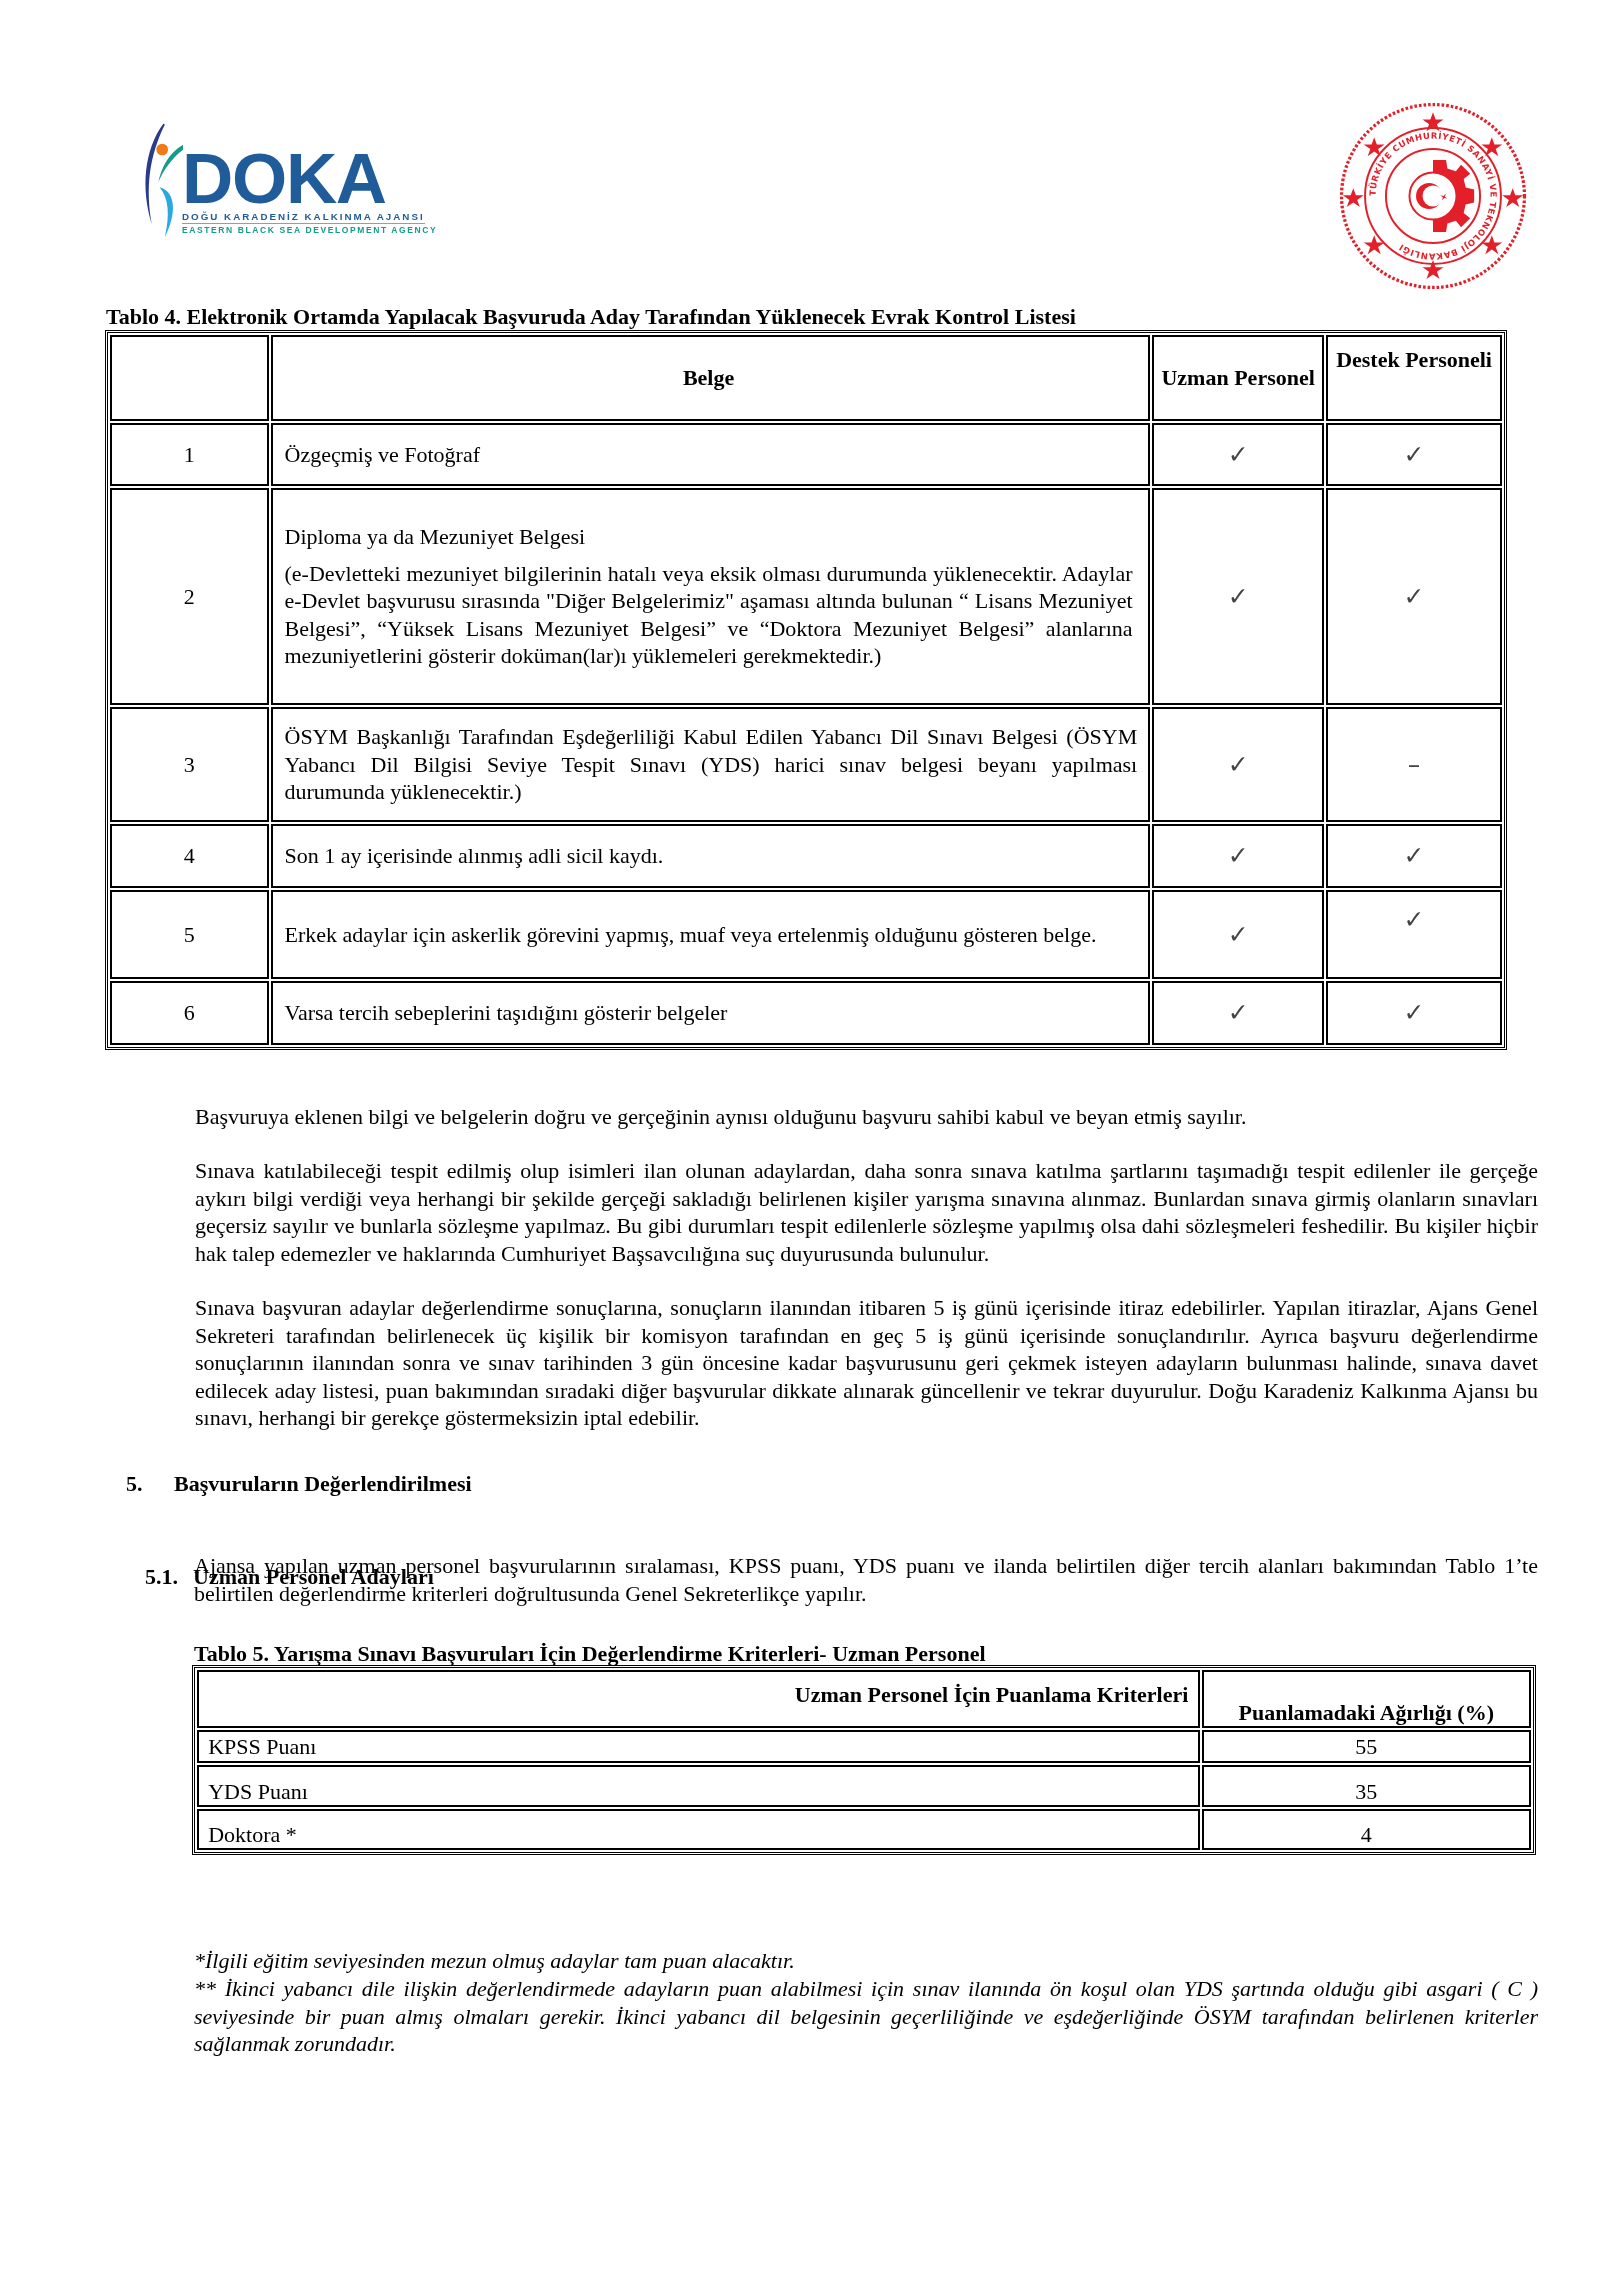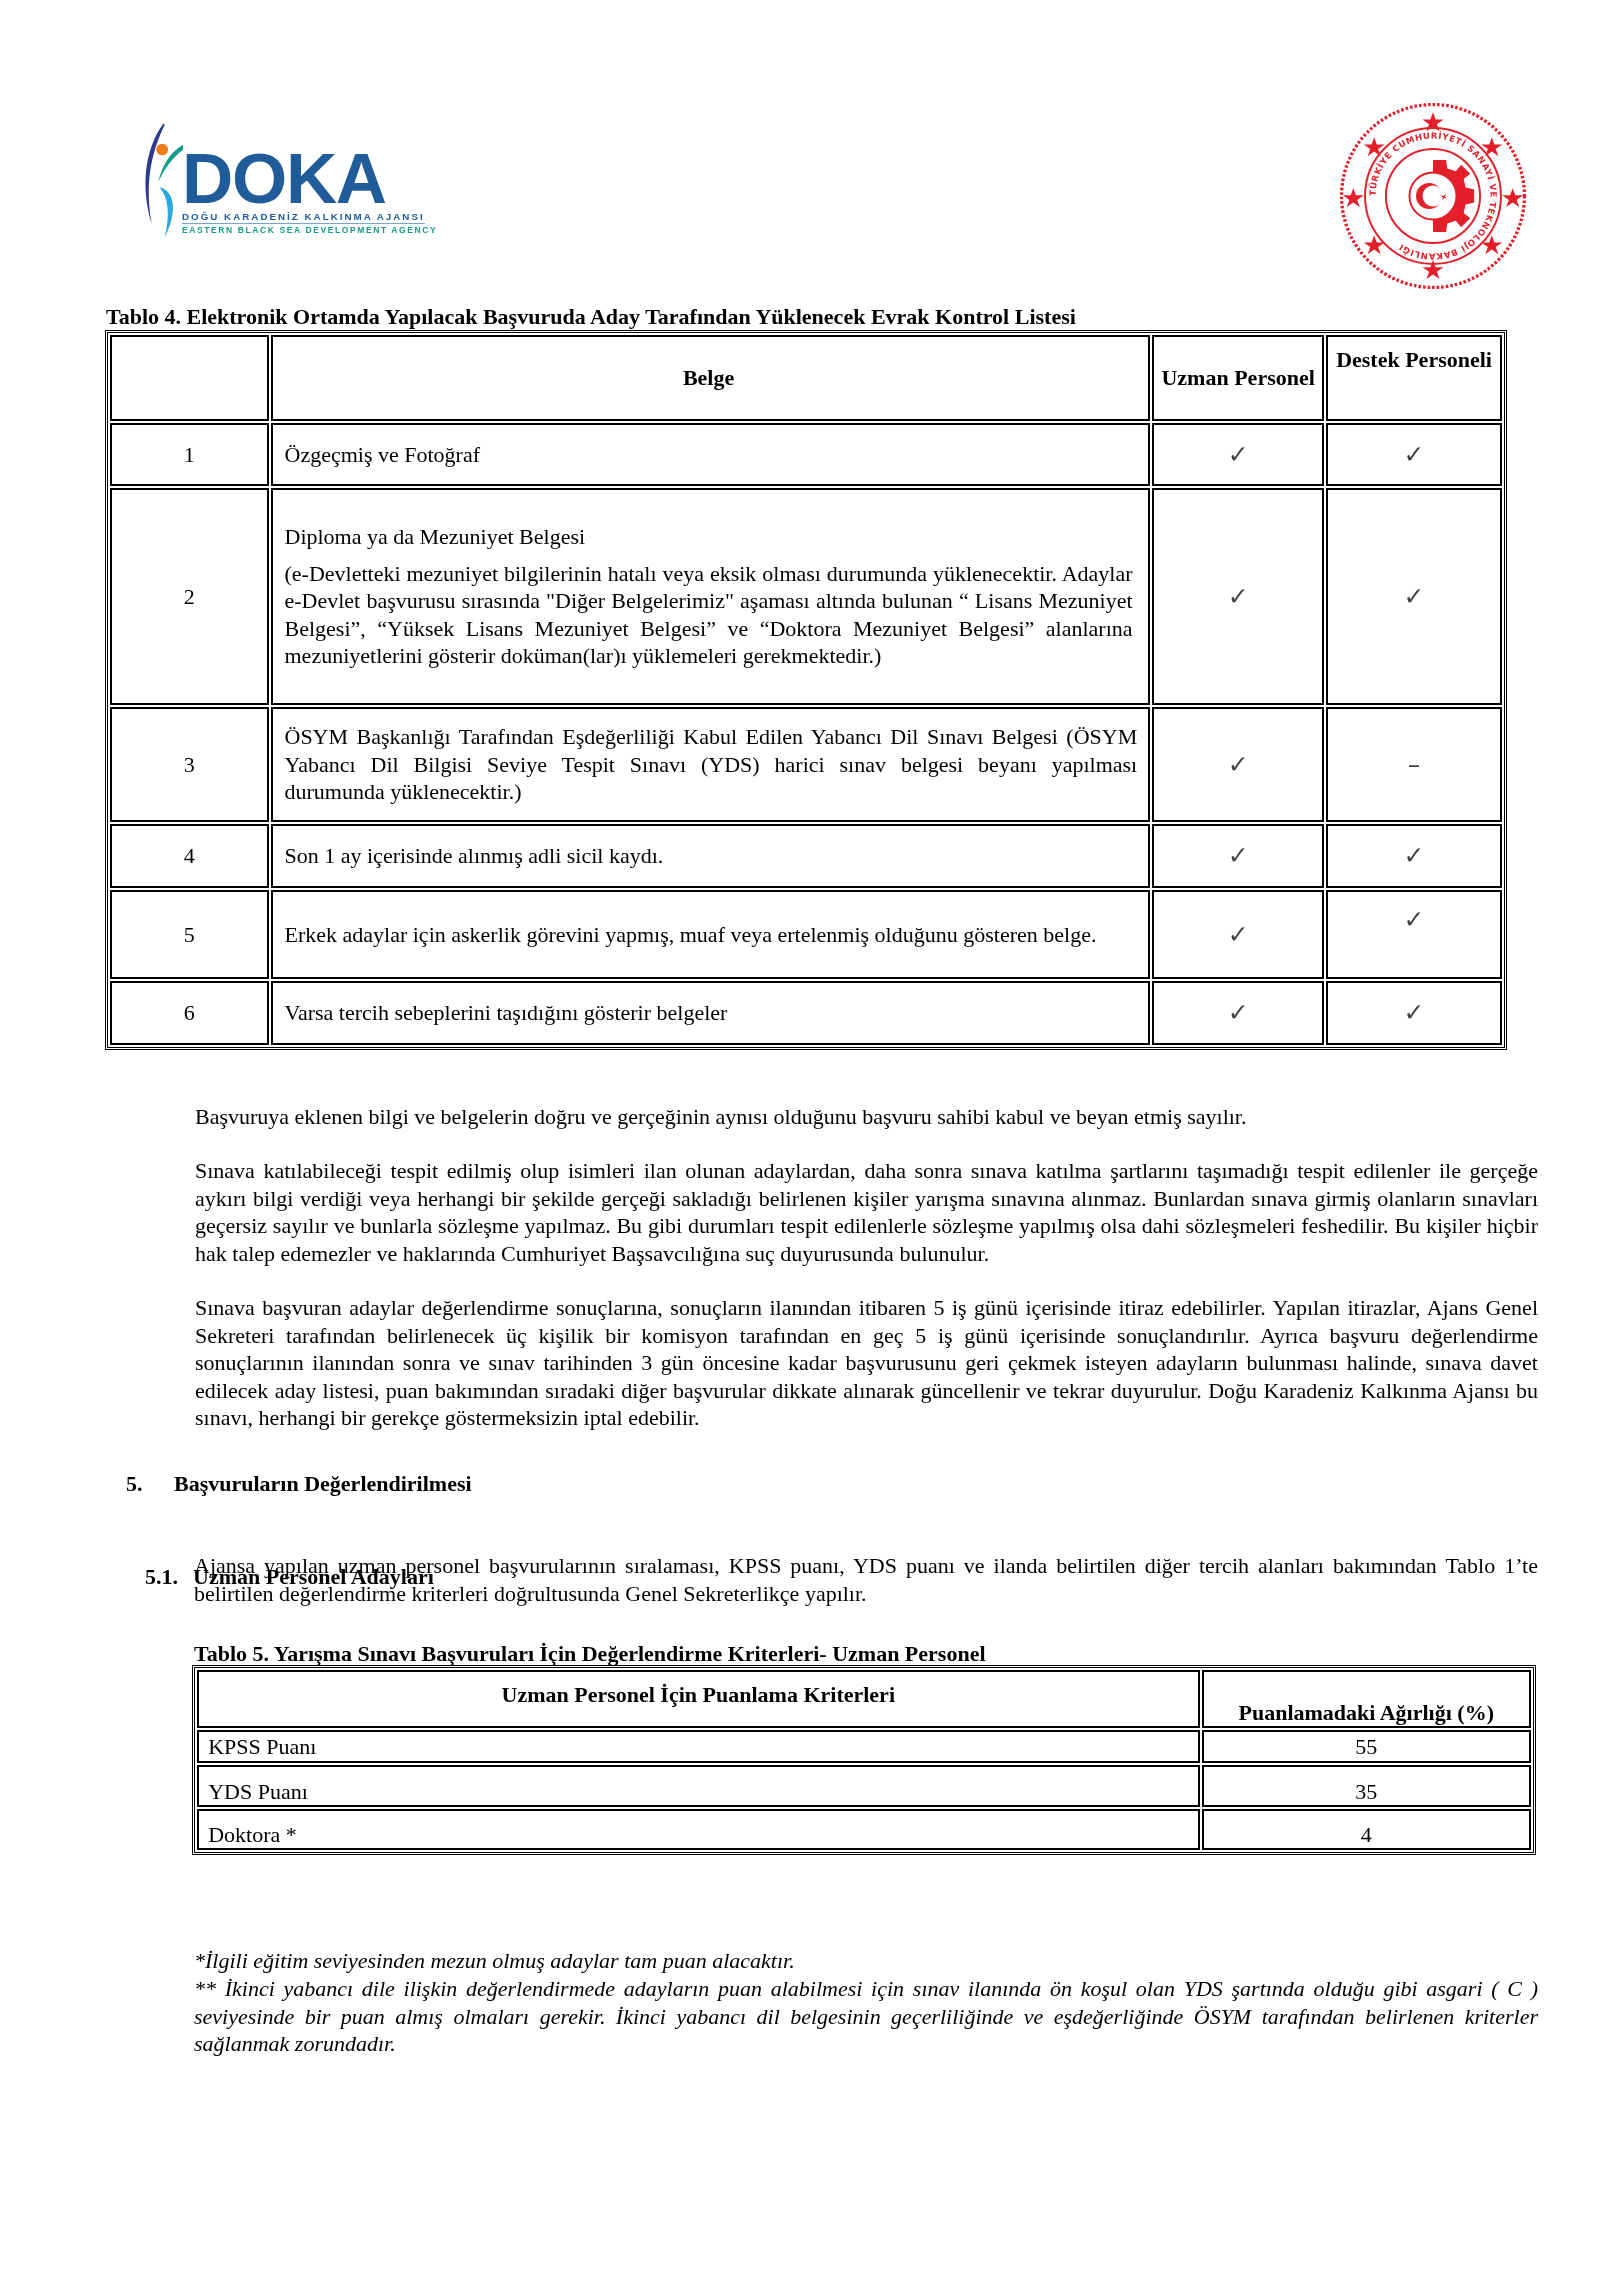--- a/index.html
+++ b/index.html
@@ -35,21 +35,21 @@
   table.t4 td.mark.top { vertical-align: top; padding-top: 14.4px; }
   .just { text-align: justify; text-align-last: left; }
   .mb { margin: 9.2px 0; }
 
   
   .para { font-size: 22px; line-height: 27.5px; text-align: justify; }
   .heading { font-weight: bold; font-size: 22px; white-space: nowrap; }
 
   
   table.t5 td, table.t5 th { padding: 0 9.2px; }
-  table.t5 th { font-weight: bold; text-align: center; }
+  table.t5 th { font-weight: bold; text-align: right; }
   table.t5 td.w { text-align: center; }
   .foot { font-style: italic; font-size: 22px; line-height: 27.5px; text-align: justify; }
 </style>
 </head>
 <body>
 
 <div class="abs doka-logo">
   <svg width="52" height="131" viewBox="0 0 80 200" style="position:absolute;left:0;top:0">
     <path d="M50 20 C 20 60, 15 120, 32 175 C 22 120, 28 70, 52 22 Z" fill="#2a3a8c"></path>
     <circle cx="48" cy="60" r="9" fill="#f07b1a"></circle>

